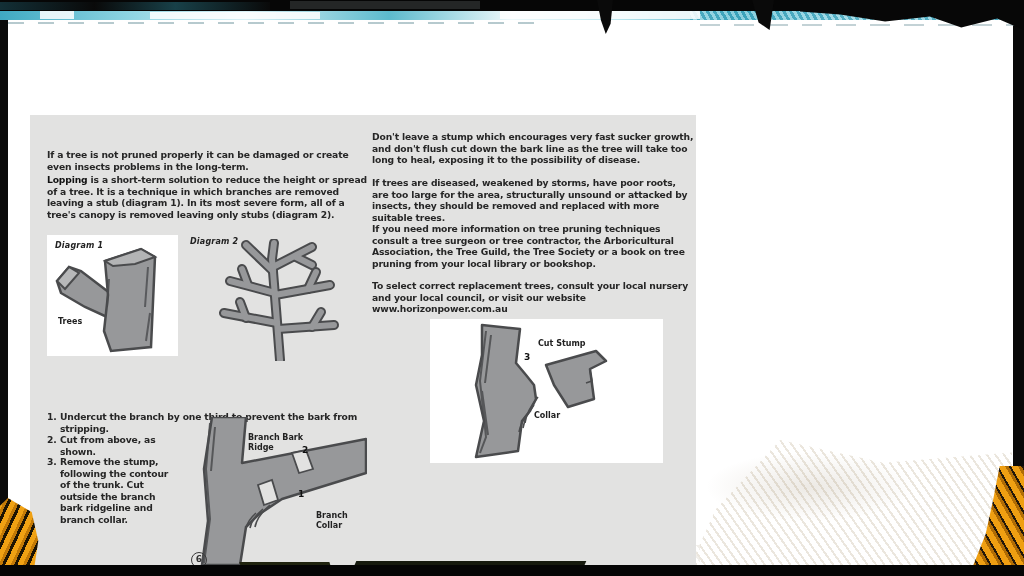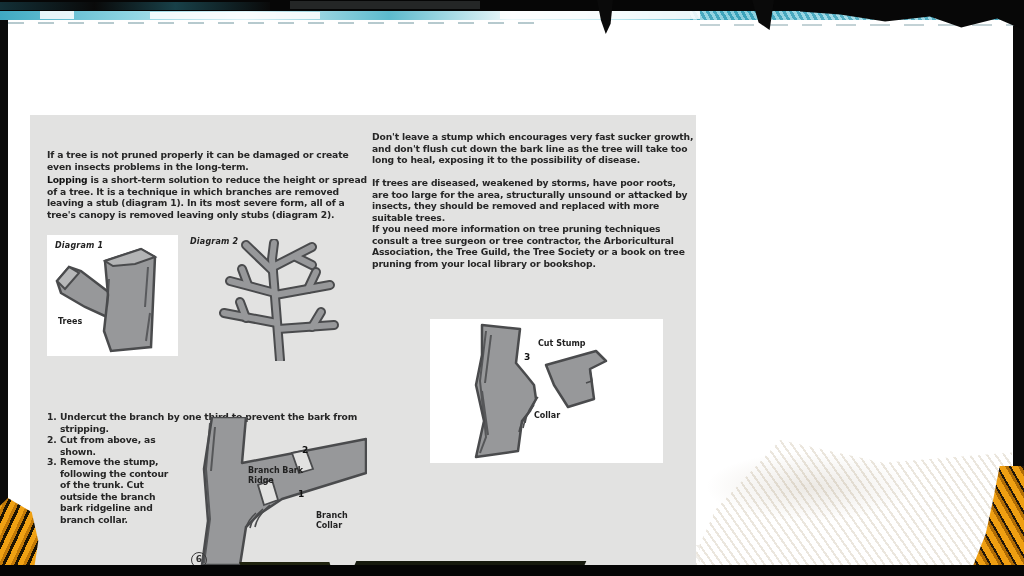--- a/index.html
+++ b/index.html
@@ -162,29 +162,30 @@
   </div>
 
   <div class="abs" style="left:142px;top:302px;width:195px;height:149px;">
     <svg width="195" height="149" viewBox="0 0 195 149">
       <polygon points="40,0 74,0 70,46 194,22 194,56 110,82 86,98 74,110 68,148 30,148 36,104 32,52" fill="#97989a" stroke="#4a4b4d" stroke-width="2.5" stroke-linejoin="round"></polygon>
       <polygon points="120,36 134,33 141,52 127,56" fill="#e2e2e1" stroke="#4a4b4d" stroke-width="1.8"></polygon>
       <polygon points="92,88 106,83 100,63 86,68" fill="#e2e2e1" stroke="#4a4b4d" stroke-width="1.8"></polygon>
       <path d="M38,6 L34,52 L38,102 L32,146 M43,10 L39,54" stroke="#4a4b4d" stroke-width="2" fill="none" opacity=".85"></path>
       <path d="M84,96 q-8,7 -10,15 M91,92 q-11,9 -13,19 M98,88 q-13,11 -15,22" stroke="#4a4b4d" stroke-width="1.6" fill="none"></path>
     </svg>
-    <span class="abs glabel" style="left:76px;top:16px;margin-top:33px;"><span>Branch Bark</span><br><span>Ridge</span></span>
+    <span class="abs glabel" style="left:76px;top:16px;"><span>Branch Bark</span><br><span>Ridge</span></span>
     <span class="abs gnum" style="left:130px;top:28px;">2</span>
     <span class="abs gnum" style="left:126px;top:72px;">1</span>
     <span class="abs glabel" style="left:100px;top:94px;margin-left:44px;"><span>Branch</span><br><span>Collar</span></span>
   </div>
 
   <p class="abs body-text col-r" style="left:342px;top:16px;">Don't leave a stump which encourages very fast sucker growth, and don't flush cut down the bark line as the tree will take too long to heal, exposing it to the possibility of disease.</p>
   <p class="abs body-text col-r" style="left:342px;top:62px;">If trees are diseased, weakened by storms, have poor roots, are too large for the area, structurally unsound or attacked by insects, they should be removed and replaced with more suitable trees.</p>
   <p class="abs body-text col-r" style="left:342px;top:108px;">If you need more information on tree pruning techniques consult a tree surgeon or tree contractor, the Arboricultural Association, the Tree Guild, the Tree Society or a book on tree pruning from your local library or bookshop.</p>
+  <p class="abs body-text col-r" style="left:342px;top:165px;">To select correct replacement trees, consult your local nursery and your local council, or visit our website www.horizonpower.com.au</p>
 
   <div class="abs whitebox" style="left:400px;top:204px;width:233px;height:144px;">
     <svg width="233" height="144" viewBox="0 0 233 144">
       <polygon points="52,6 90,10 86,44 96,56 104,66 106,80 100,92 92,102 88,132 46,138 54,102 46,66 52,36" fill="#97989a" stroke="#4a4b4d" stroke-width="2.5" stroke-linejoin="round"></polygon>
       <polygon points="116,46 166,32 176,42 160,50 164,80 138,88 124,66" fill="#97989a" stroke="#4a4b4d" stroke-width="2.5" stroke-linejoin="round"></polygon>
       <path d="M56,12 L50,62 L56,118 L50,134 M61,16 L55,64 M52,72 L58,116" stroke="#4a4b4d" stroke-width="2" fill="none" opacity=".85"></path>
       <path d="M98,94 q-7,9 -9,19 M104,86 q-9,11 -11,23 M108,78 q-11,13 -13,26" stroke="#4a4b4d" stroke-width="1.6" fill="none"></path>
       <path d="M160,52 L162,62 L156,64" stroke="#4a4b4d" stroke-width="1.6" fill="none"></path>
     </svg>
     <span class="abs glabel" style="left:108px;top:20px;">Cut Stump</span>

